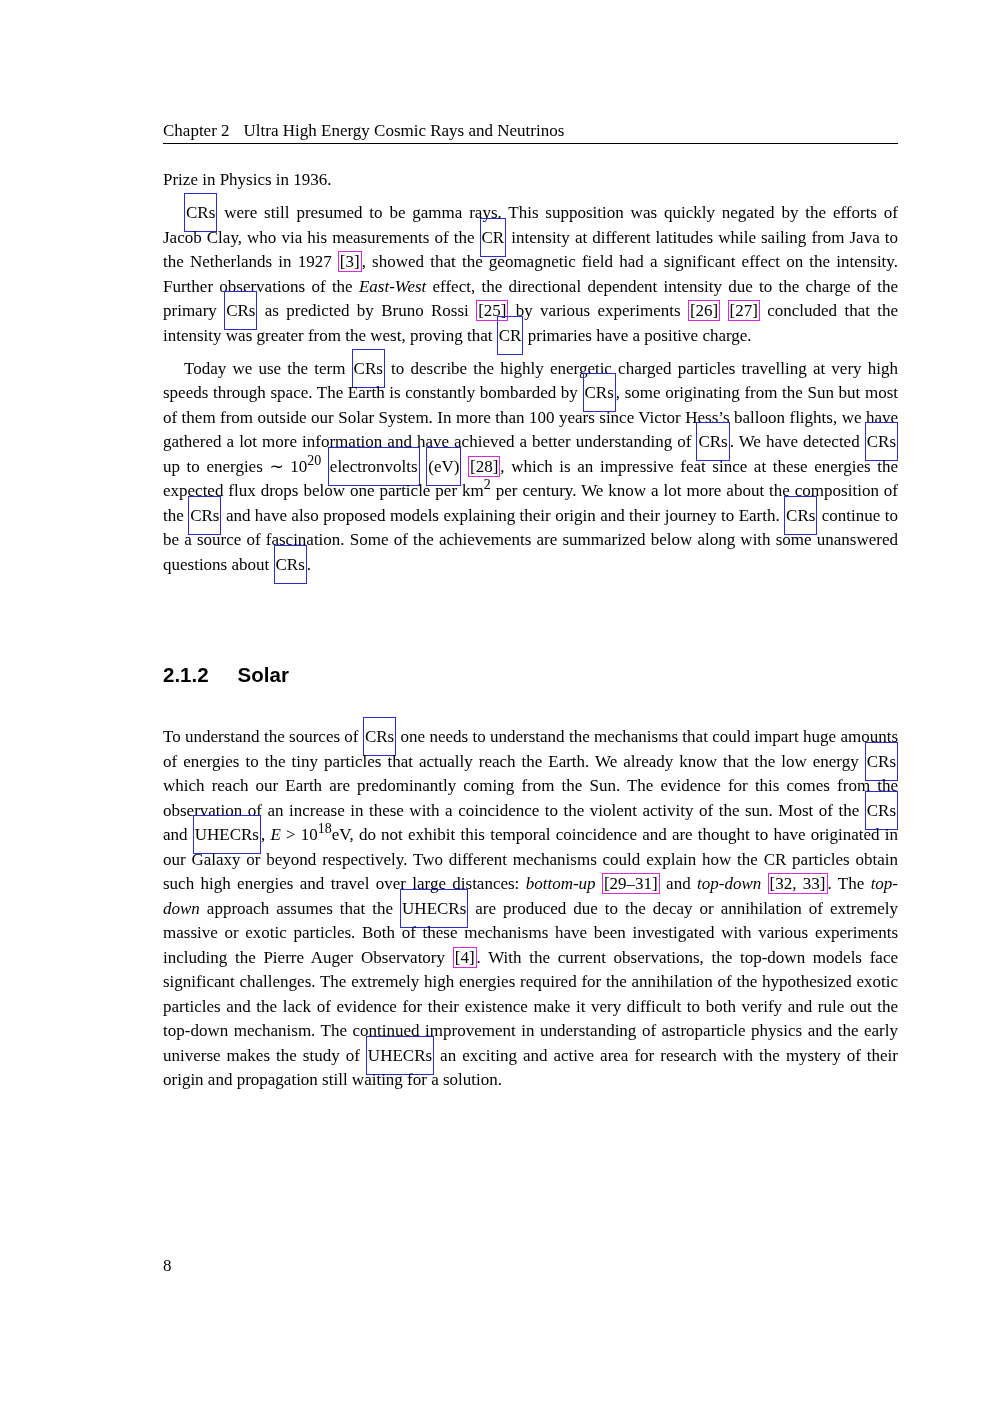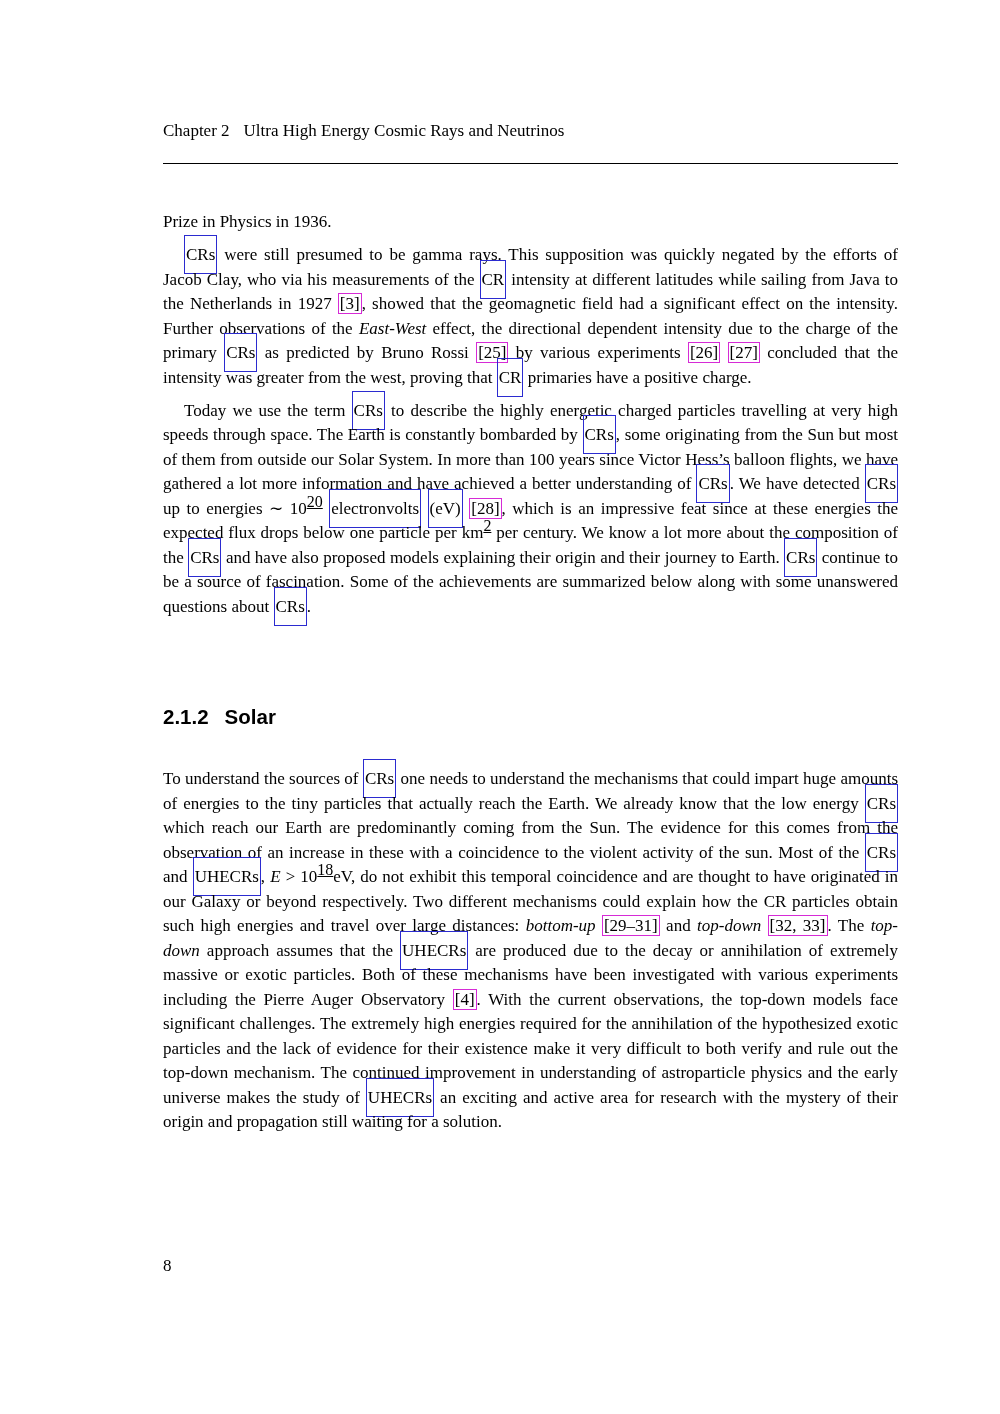--- a/index.html
+++ b/index.html
@@ -17,52 +17,52 @@
     overflow: hidden;
   }
   .content {
     position: absolute;
     left: 163px;
     top: 0;
     width: 735px;
   }
   .chapter-header {
     margin-top: 121px;
-    padding-bottom: 22px;
+    padding-bottom: 2px;
     border-bottom: 1px solid #000;
     font-size: 17px;
   }
   .chapter-header .chap-title { margin-left: 14px; }
-  .body-text { margin-top: 46px; }
+  .body-text { margin-top: 24px; }
   .para {
     font-size: 17px;
     line-height: 24.5px;
     text-align: justify;
     margin-bottom: 8.5px;
   }
   .para.indent { text-indent: 21px; }
   .acr-box {
     border: 1.4px solid var(--acr, #2b2bd0);
     padding: 9px 1px;
   }
   .cite-box {
     border: 1.4px solid var(--cite, #d62bd6);
     padding: 0 1px;
   }
-  sup { font-size: 16px; line-height: 0; text-decoration: underline; }
+  sup { font-size: 14px; line-height: 0; }
   em { font-style: italic; }
   .section-heading {
     font-family: "Liberation Sans", sans-serif;
     font-weight: bold;
     font-size: 20.5px;
     line-height: 24px;
     margin-top: 86px;
     margin-bottom: 38px;
   }
-  .section-heading .sec-num { margin-right: 16px; }
+  .section-heading .sec-num { margin-right: 29px; }
   .page-number {
     position: absolute;
     left: 163px;
     top: 1256px;
     font-size: 17px;
   }
 </style>
 </head>
 <body>
 

